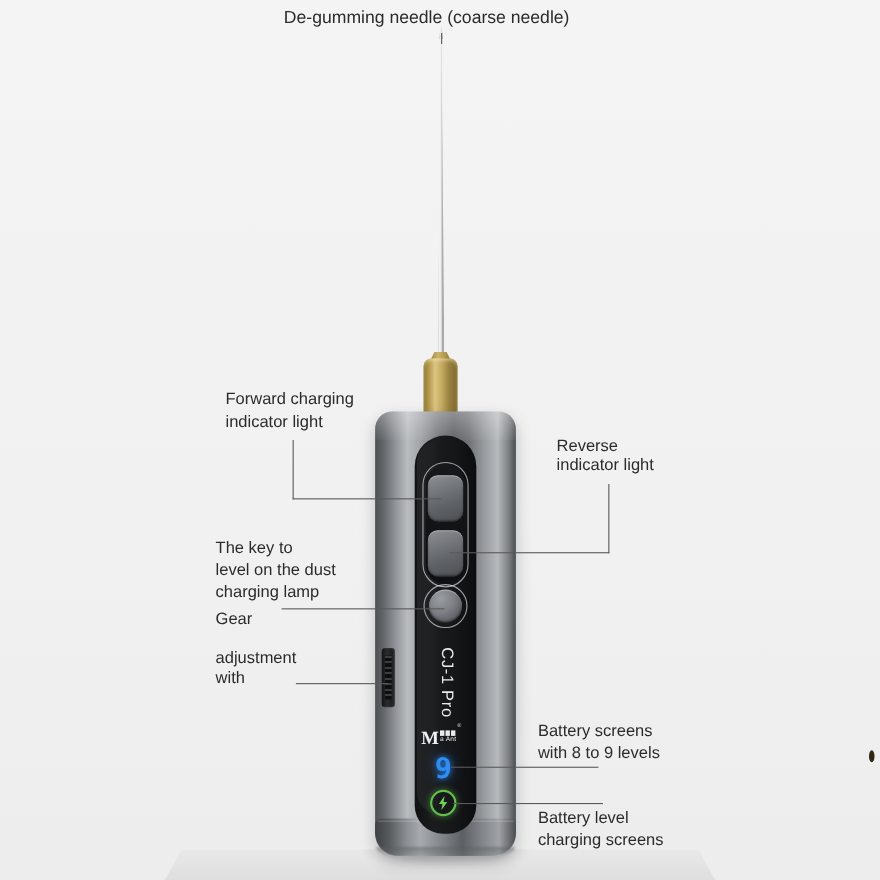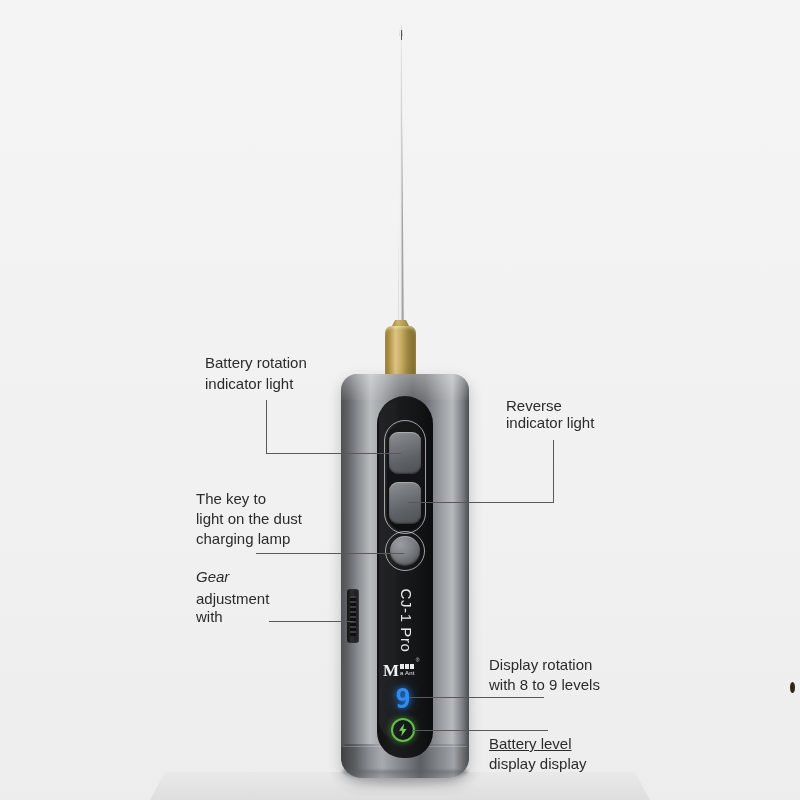--- a/index.html
+++ b/index.html
@@ -429,46 +429,47 @@
 
   <div class="charge-icon">
     <svg width="12" height="14" viewBox="0 0 12 14" aria-hidden="true">
       <polygon points="7.2,0.5 2.0,7.8 5.2,7.8 4.2,13.5 9.6,6.0 6.3,6.0" fill="#6fd154"></polygon>
     </svg>
   </div>
 
   <div class="knob"></div>
   <div class="knob-ribs"></div>
 
+  <div class="label title" style="left:258px; top:6px;">De-gumming needle (coarse needle)</div>
   <div class="leader lv" style="left:401px; top:30px; height:10px;"></div>
 
-  <div class="label" style="left:205px; top:352px;">Battery rotation</div>
+  <div class="label" style="left:205px; top:352px;">Forward charging</div>
   <div class="label" style="left:205px; top:373px;">indicator light</div>
   <div class="leader lv" style="left:266px; top:400px; height:54px;"></div>
   <div class="leader lh" style="left:266px; top:453px; width:135px;"></div>
 
   <div class="label" style="left:506px; top:395px;">Reverse</div>
   <div class="label" style="left:506px; top:412px;">indicator light</div>
   <div class="leader lv" style="left:553px; top:440px; height:63px;"></div>
   <div class="leader lh" style="left:408px; top:502px; width:146px;"></div>
 
   <div class="label" style="left:196px; top:488px;">The key to</div>
-  <div class="label" style="left:196px; top:508px;">light on the dust</div>
+  <div class="label" style="left:196px; top:508px;">level on the dust</div>
   <div class="label" style="left:196px; top:528px;">charging lamp</div>
   <div class="leader lv" style="left:256px; top:553px; height:-1px;"></div>
   <div class="leader lh" style="left:256px; top:553px; width:148px;"></div>
 
-  <div class="label" style="left:196px; top:566px;font-style:italic;">Gear</div>
+  <div class="label" style="left:196px; top:552px;">Gear</div>
   <div class="label" style="left:196px; top:588px;">adjustment</div>
   <div class="label" style="left:196px; top:606px;">with</div>
   <div class="leader lh" style="left:269px; top:621px; width:84px;"></div>
 
-  <div class="label" style="left:489px; top:654px;">Display rotation</div>
+  <div class="label" style="left:489px; top:654px;">Battery screens</div>
   <div class="label" style="left:489px; top:674px;">with 8 to 9 levels</div>
   <div class="leader lh" style="left:410px; top:697px; width:134px;"></div>
   <div class="leader lv" style="left:543px; top:697px; height:0px;"></div>
 
-  <div class="label" style="left:489px; top:733px;text-decoration:underline;">Battery level</div>
-  <div class="label" style="left:489px; top:753px;">display display</div>
+  <div class="label" style="left:489px; top:733px;">Battery level</div>
+  <div class="label" style="left:489px; top:753px;">charging screens</div>
   <div class="leader lh" style="left:412px; top:730px; width:136px;"></div>
   <div class="leader lv" style="left:547px; top:730px; height:1px;"></div>
 
 </div>
 
 </body></html>

